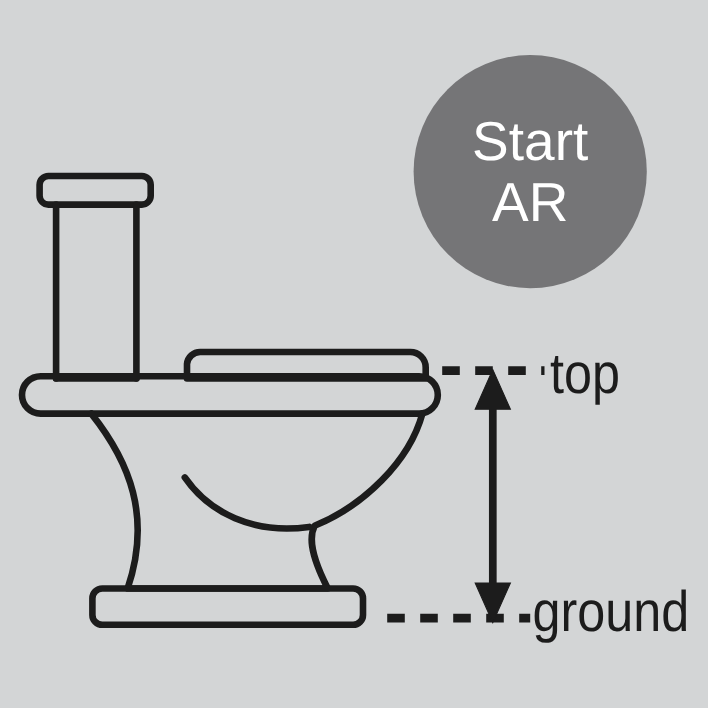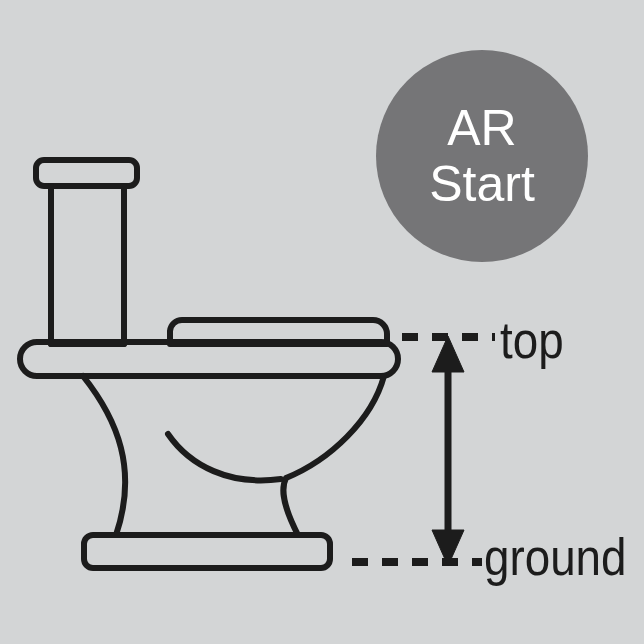--- a/index.html
+++ b/index.html
@@ -116,17 +116,17 @@
 
       <polygon points="448,566 464,530 432,530"></polygon>
     </g>
   </svg>
 
   <div class="measure-label" id="label-top">top</div>
 
   <div class="measure-label" id="label-ground">ground</div>
 
   <div class="ar-button">
+    <span class="ar-button-line">Start</span>
     <span class="ar-button-line">AR</span>
-    <span class="ar-button-line">Start</span>
   </div>
 
 </div>
 
 </body></html>

